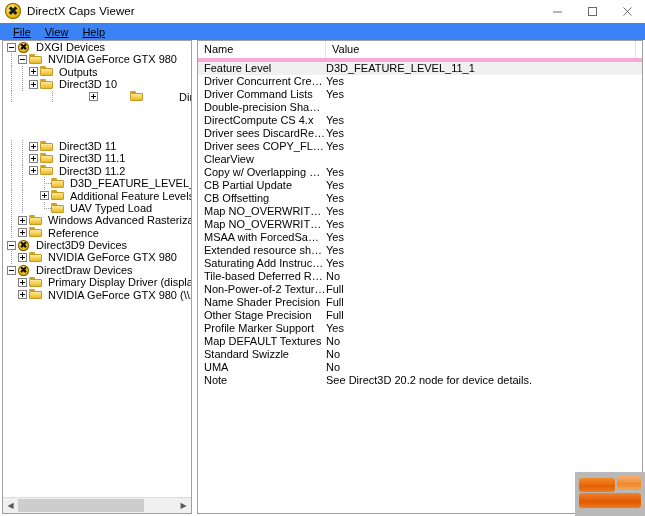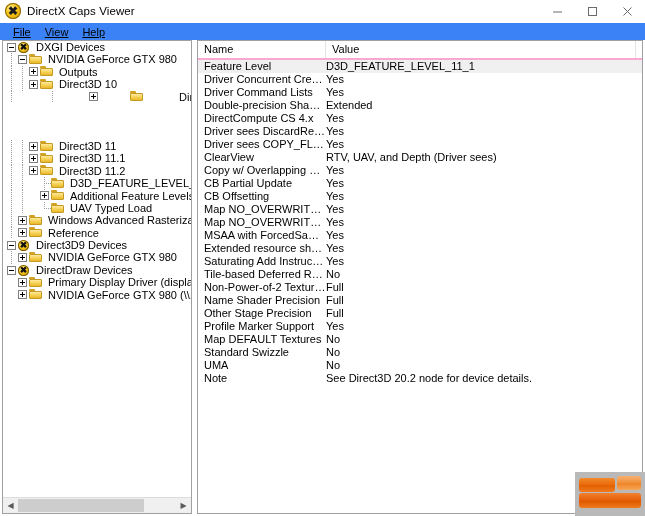--- a/index.html
+++ b/index.html
@@ -268,21 +268,21 @@
     height: 474px;
     border: 1px solid #a0a0a0;
     background: #ffffff;
     box-sizing: border-box;
     overflow: hidden;
   }
   #list-header {
     height: 17px;
     display: flex;
     background: #ffffff;
-    border-bottom: 2px solid #f9a8d4;
+    border-bottom: 4px solid #f9a8d4;
     font-size: 11px;
   }
   #list-header .col {
     height: 17px;
     line-height: 17px;
     padding-left: 6px;
     box-sizing: border-box;
     border-right: 1px solid #e3e3e3;
     color: #000;
   }
@@ -655,37 +655,35 @@
         <div class="lrow">
           <div class="cname">Driver Concurrent Creates</div>
           <div class="cvalue">Yes</div>
         </div>
         <div class="lrow">
           <div class="cname">Driver Command Lists</div>
           <div class="cvalue">Yes</div>
         </div>
         <div class="lrow">
           <div class="cname">Double-precision Shaders</div>
-          <div class="cvalue">Extended</div>
         </div>
         <div class="lrow">
           <div class="cname">DirectCompute CS 4.x</div>
           <div class="cvalue">Yes</div>
         </div>
         <div class="lrow">
           <div class="cname">Driver sees DiscardResource/Vi...</div>
           <div class="cvalue">Yes</div>
         </div>
         <div class="lrow">
           <div class="cname">Driver sees COPY_FLAGS</div>
           <div class="cvalue">Yes</div>
         </div>
         <div class="lrow">
           <div class="cname">ClearView</div>
-          <div class="cvalue">RTV, UAV, and Depth (Driver sees)</div>
         </div>
         <div class="lrow">
           <div class="cname">Copy w/ Overlapping Rect</div>
           <div class="cvalue">Yes</div>
         </div>
         <div class="lrow">
           <div class="cname">CB Partial Update</div>
           <div class="cvalue">Yes</div>
         </div>
         <div class="lrow">

